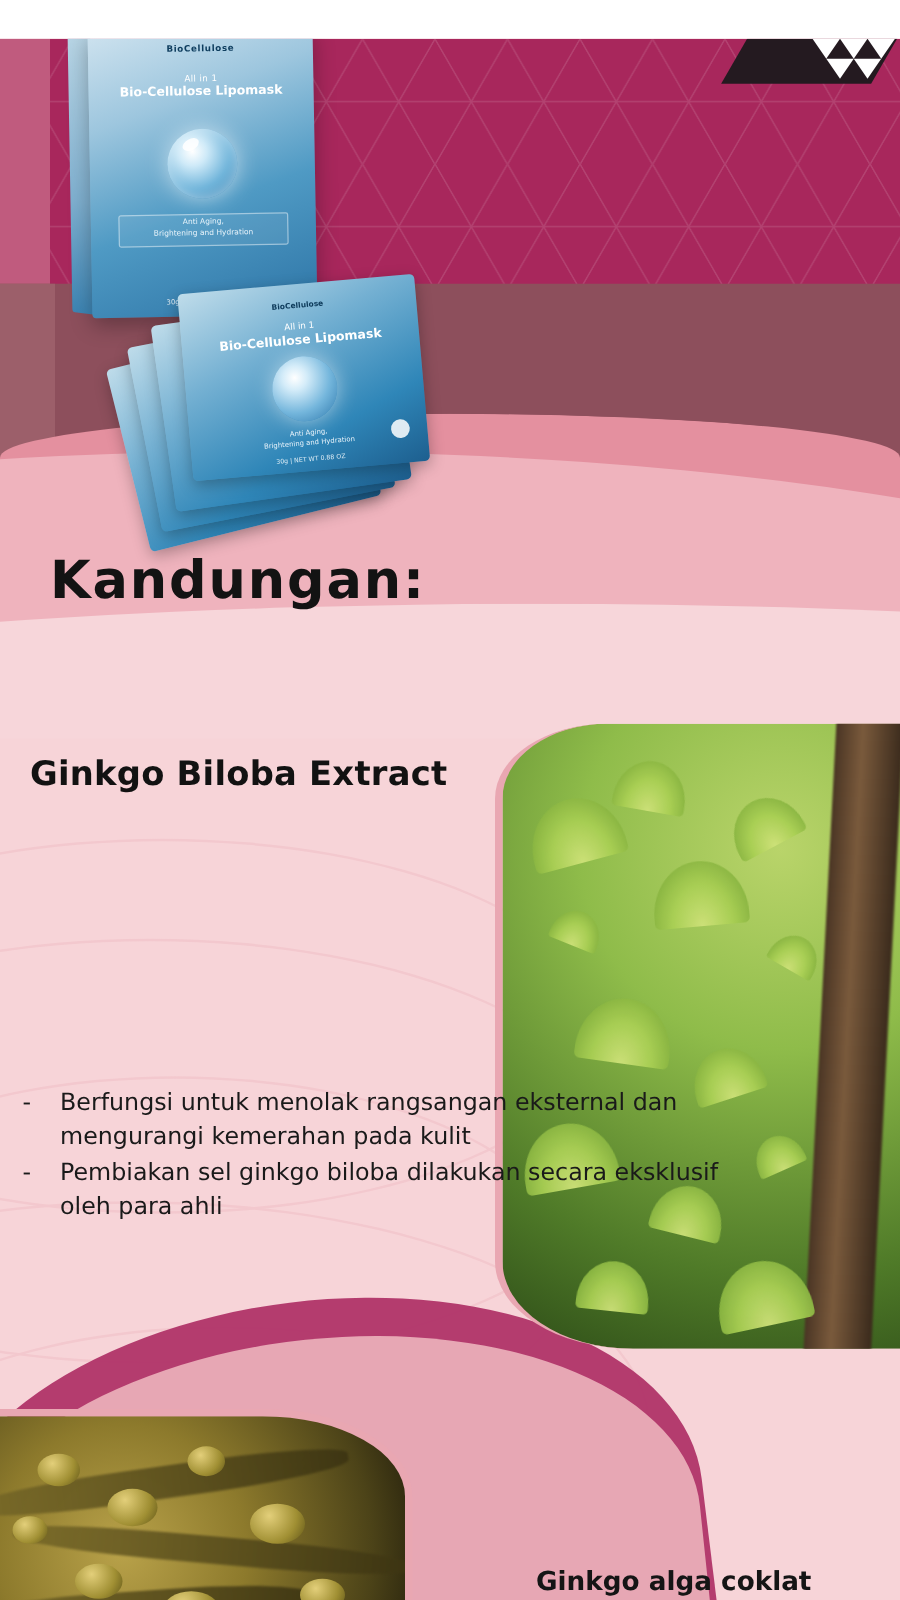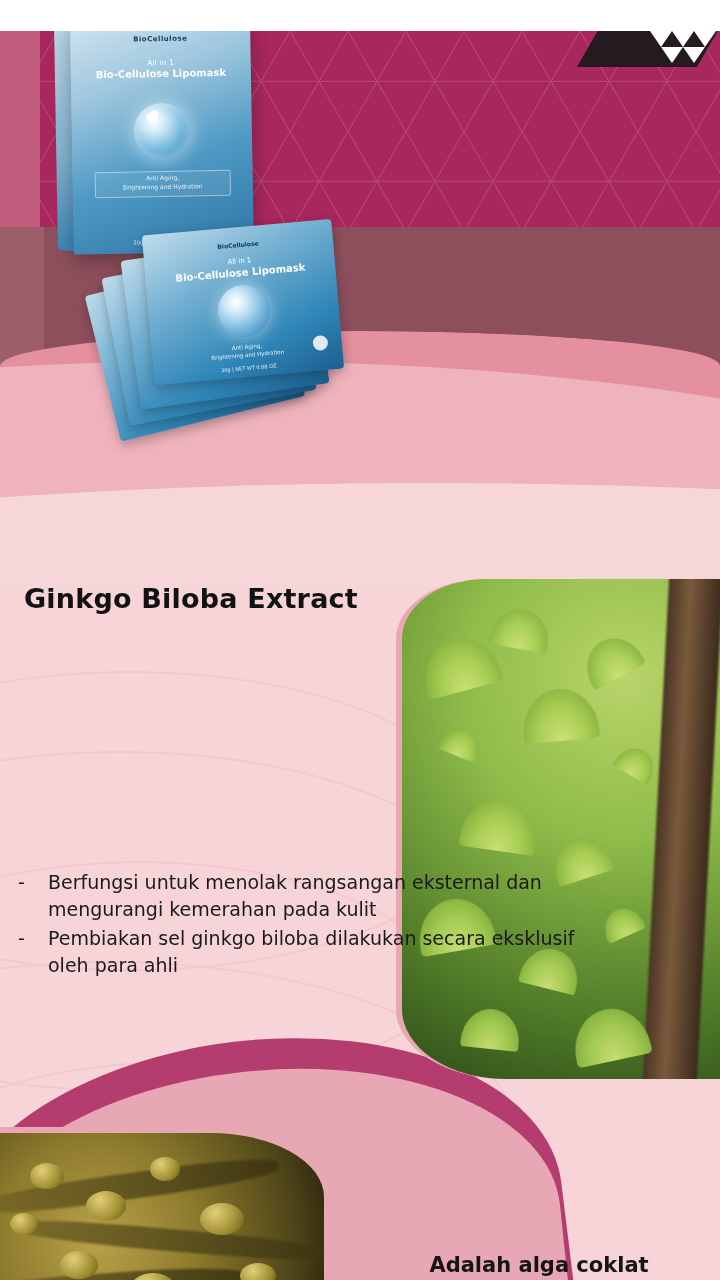--- a/index.html
+++ b/index.html
@@ -278,21 +278,21 @@
   }
 
   
   .title-kandungan {
     position: absolute; left: 40px; top: 408px;
     font-size: 42px; font-weight: bold;
     letter-spacing: 1.5px;
     color: #131313;
   }
   .h-ginkgo {
-    position: absolute; left: 24px; top: 552px;
+    position: absolute; left: 24px; top: 573px;
     font-size: 27px; font-weight: bold;
     color: #121212;
     letter-spacing: .2px;
   }
   .p-ginkgo {
     position: absolute; left: 25px; top: 602px;
     width: 360px;
     font-size: 19.5px; font-weight: bold;
     line-height: 27px;
     color: #1a1a1a;
@@ -422,29 +422,30 @@
     <div class="sw-blob" style="left:30px;  top:30px;  width:34px; height:26px;"></div>
     <div class="sw-blob" style="left:86px;  top:58px;  width:40px; height:30px;"></div>
     <div class="sw-blob" style="left:150px; top:24px;  width:30px; height:24px;"></div>
     <div class="sw-blob" style="left:200px; top:70px;  width:44px; height:32px;"></div>
     <div class="sw-blob" style="left:60px;  top:118px; width:38px; height:28px;"></div>
     <div class="sw-blob" style="left:130px; top:140px; width:46px; height:32px;"></div>
     <div class="sw-blob" style="left:240px; top:130px; width:36px; height:26px;"></div>
     <div class="sw-blob" style="left:10px;  top:80px;  width:28px; height:22px;"></div>
   </div>
 
+  <div class="title-kandungan">Kandungan:</div>
 
   <div class="h-ginkgo">Ginkgo Biloba Extract</div>
 
   <div class="bullets">
     <div class="row">
       <div class="dash">-</div>
       <div class="txt">Berfungsi untuk menolak rangsangan eksternal dan mengurangi  kemerahan pada kulit</div>
     </div>
     <div class="row">
       <div class="dash">-</div>
       <div class="txt">Pembiakan sel ginkgo biloba dilakukan secara eksklusif oleh para ahli</div>
     </div>
   </div>
 
-  <div class="p-asco">Adalah alga coklat</div>
+  <div class="p-asco">Ginkgo alga coklat</div>
 
 </div>
 
 </body></html>

